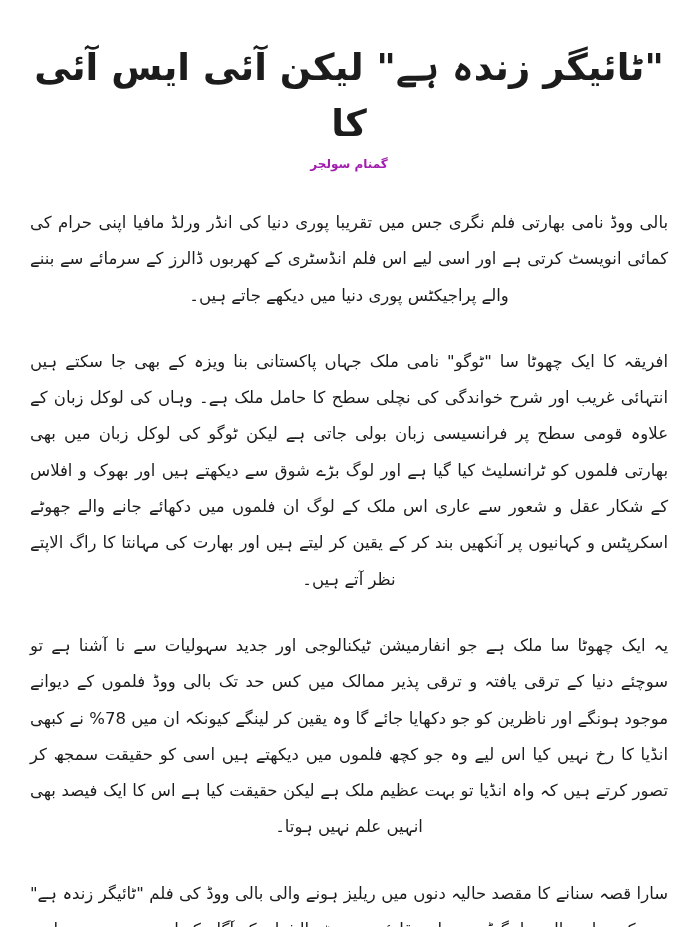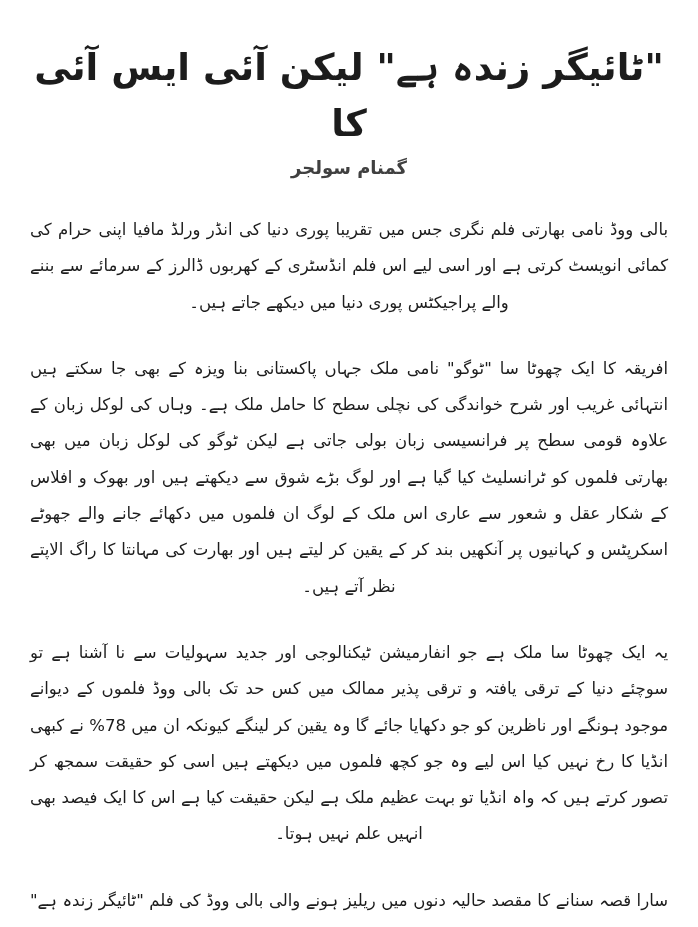--- a/index.html
+++ b/index.html
@@ -28,23 +28,23 @@
     font-weight: bold;
     line-height: 1.5;
     margin-top: 10px;
     margin-bottom: 6px;
     color: #1c1c1c;
     letter-spacing: 0;
   }
 
   .article-byline {
     text-align: center;
-    font-size: 18px;
+    font-size: 12px;
     font-weight: bold;
-    color: #404040;
+    color: #a21caf;
     margin-bottom: 34px;
   }
 
   .article-body {
     font-size: 16.5px;
     line-height: 2.2;
   }
 
   .article-paragraph {
     direction: rtl;

